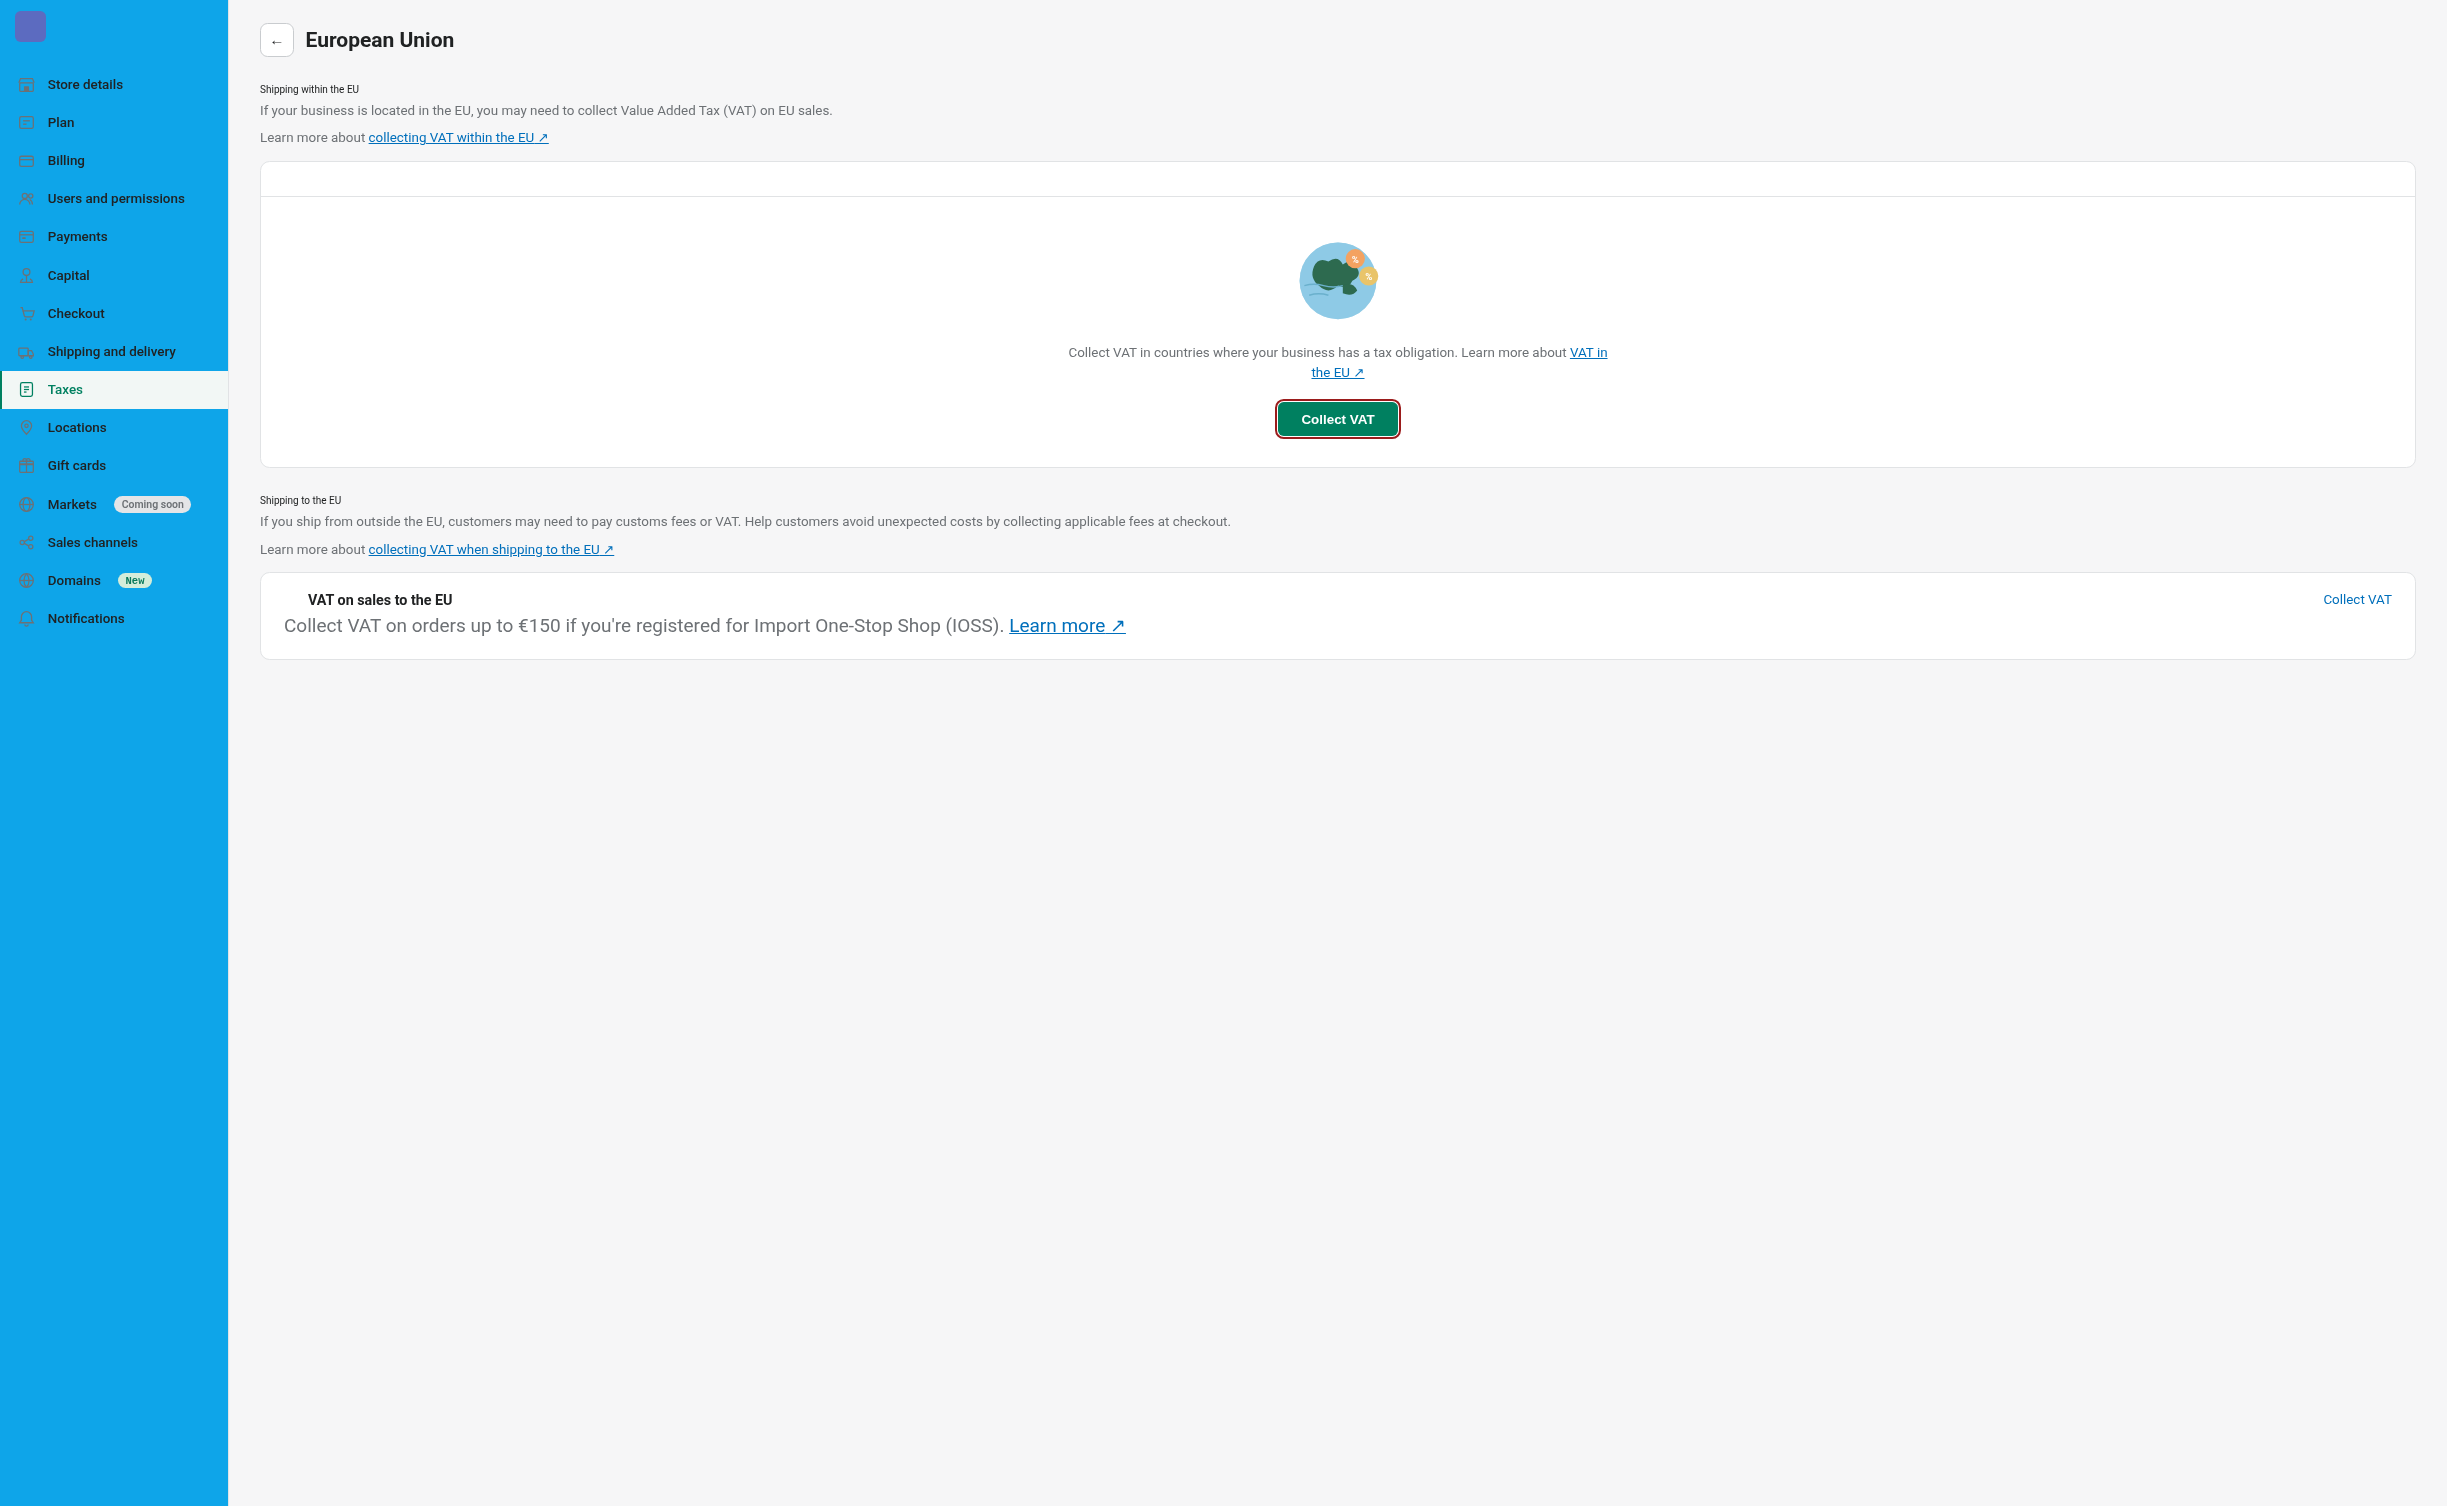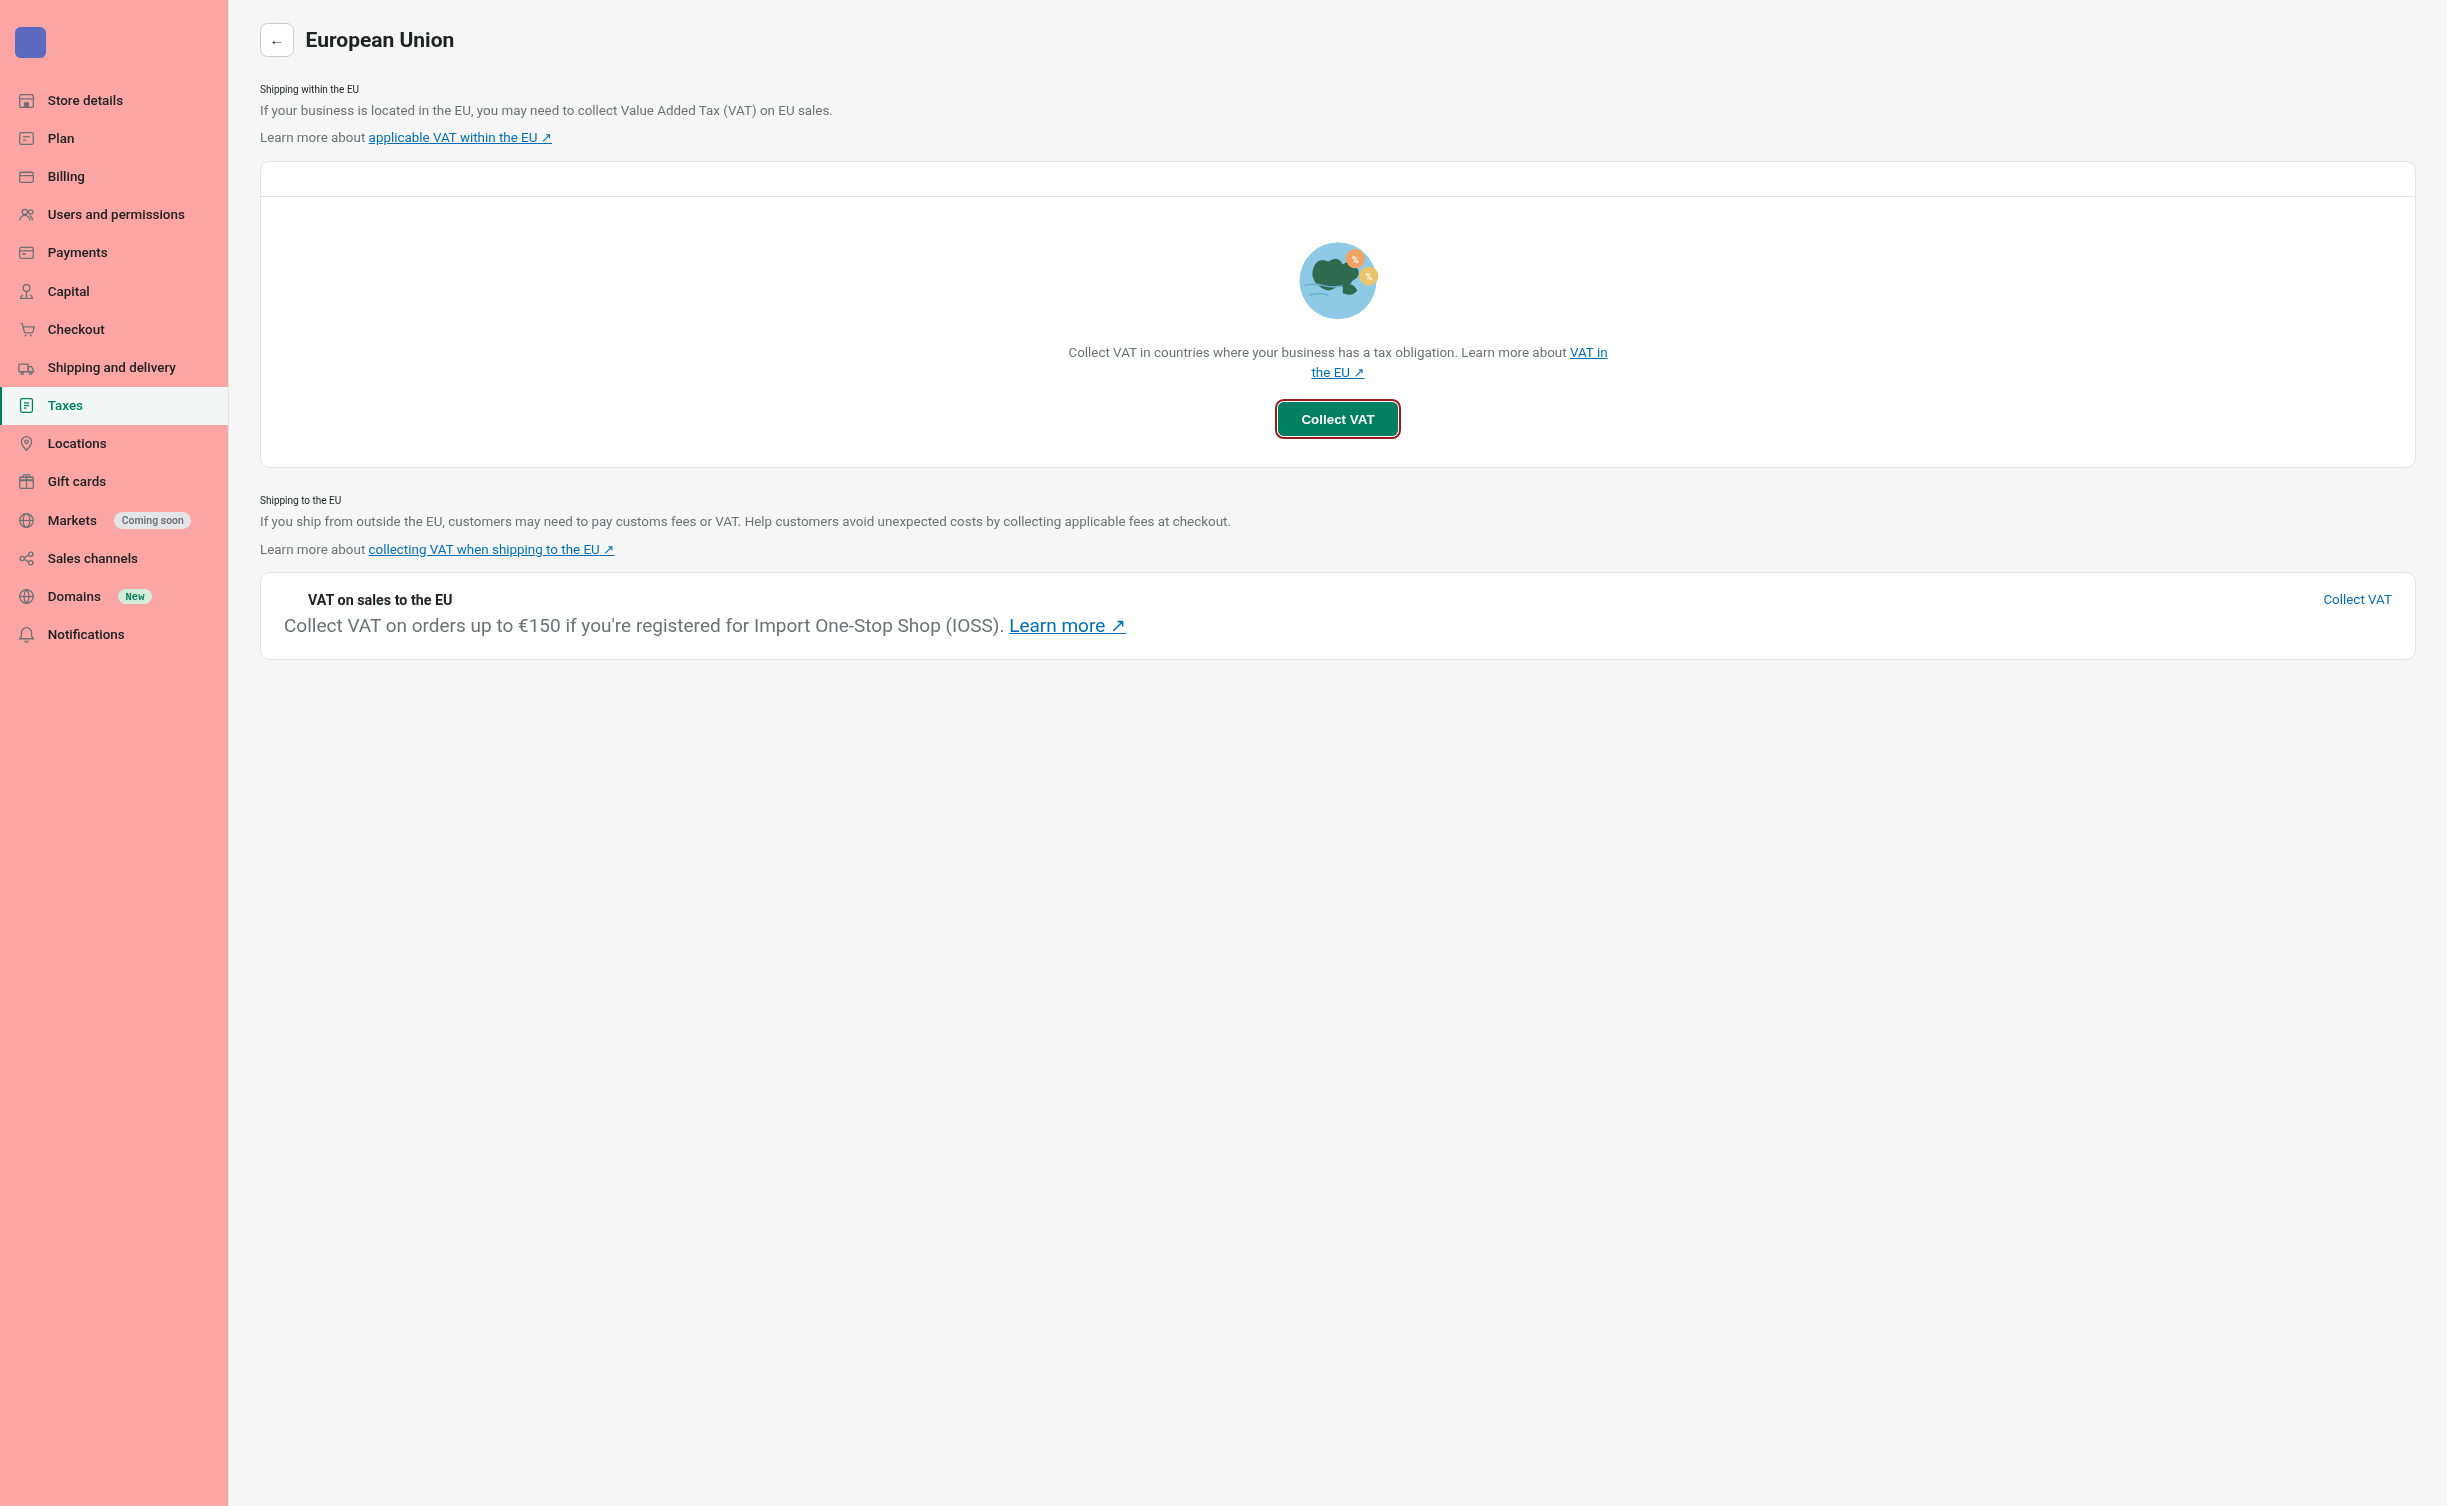--- a/index.html
+++ b/index.html
@@ -9,25 +9,25 @@
       display: flex;
       min-height: 100vh;
       font-size: 13.4px;
       color: #202223;
     }
 
     
     .sidebar {
       width: 229px;
       min-width: 229px;
-      background: #fca5a5;
+      background: #0ea5e9;
       border-right: 1px solid #e1e3e5;
       display: flex;
       flex-direction: column;
-      padding-top: 27px;
+      padding-top: 11px;
     }
 
     .sidebar-logo {
       width: 31px;
       height: 31px;
       background: #5c6bc0;
       border-radius: 5.7px;
       margin: 0 15.3px 23px 15.3px;
     }
 
@@ -437,21 +437,21 @@
     <button class="back-btn">
       <span>←</span>
     </button>
     <h1 class="page-title">European Union</h1>
   </div>
 
   <div class="section">
     <h2 class="section-title">Shipping within the EU</h2>
     <p class="section-desc">If your business is located in the EU, you may need to collect Value Added Tax (VAT) on EU sales.</p>
     <div class="learn-more-line">
-      <span>Learn more about </span><a class="link"><span>applicable VAT within the EU</span> ↗</a>
+      <span>Learn more about </span><a class="link"><span>collecting VAT within the EU</span> ↗</a>
     </div>
 
     <div class="card">
       <div class="card-header">
       </div>
       <div class="card-body">
 
         <svg class="globe-illustration" viewBox="0 0 100 100" xmlns="http://www.w3.org/2000/svg" style="font-size:14px">
           <circle cx="50" cy="55" r="40" fill="#b8dcec"></circle>
           <ellipse cx="50" cy="55" rx="40" ry="40" fill="#8ecae6"></ellipse>

